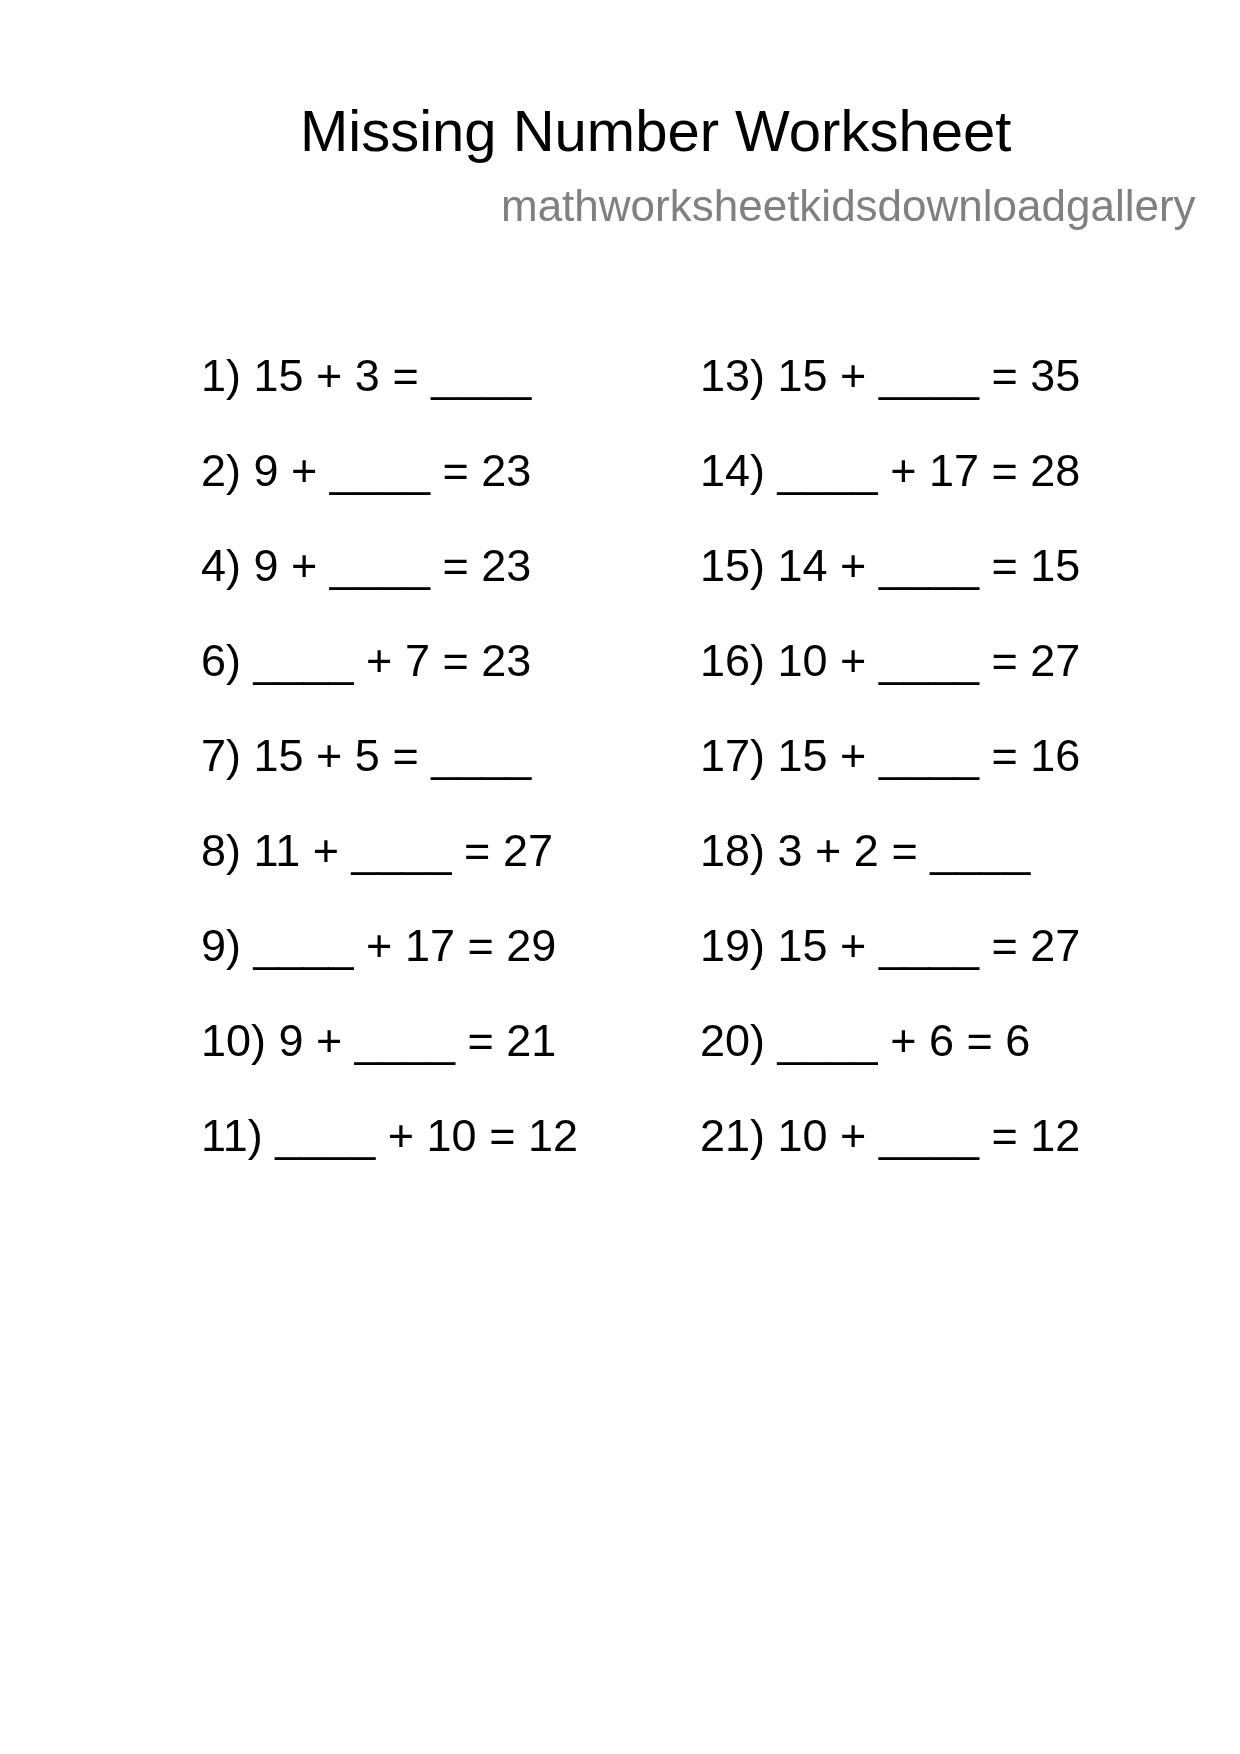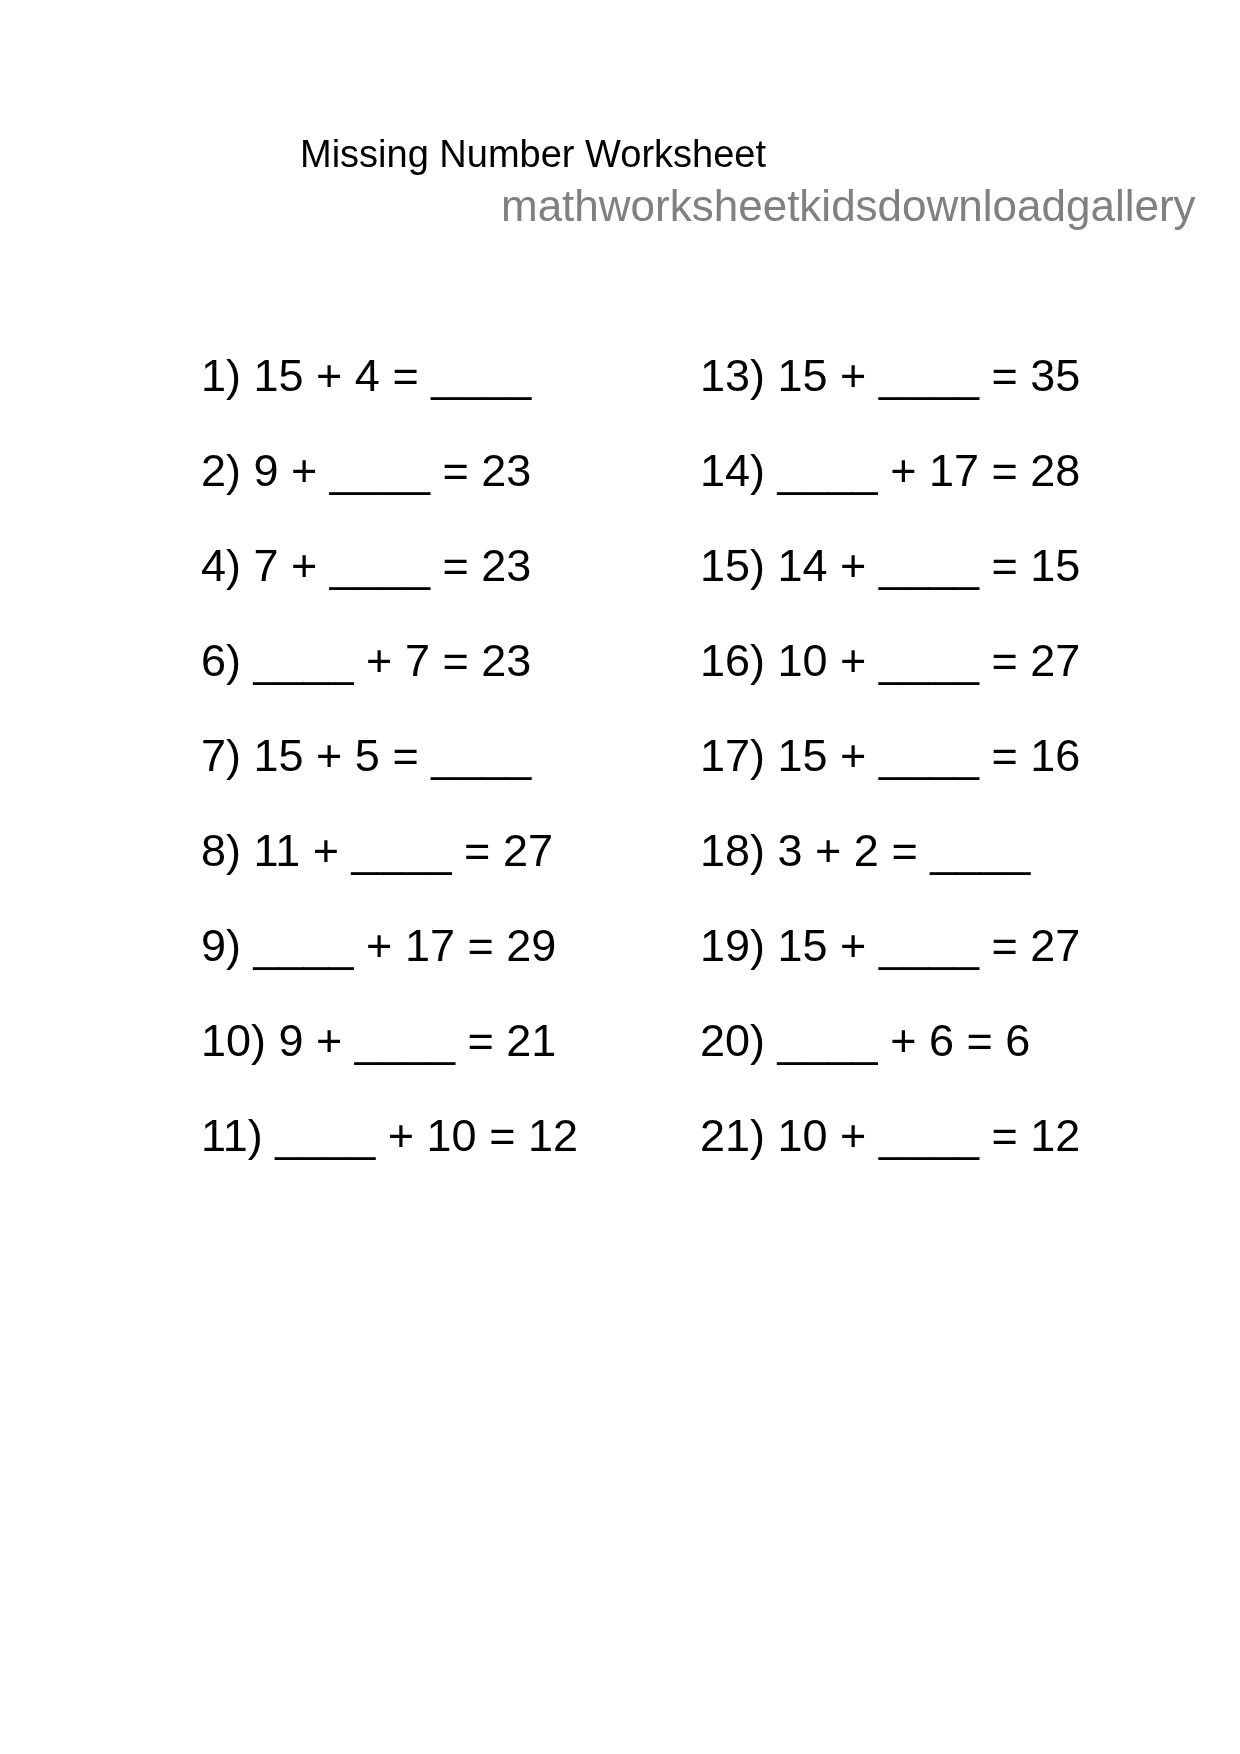--- a/index.html
+++ b/index.html
@@ -12,25 +12,24 @@
       height: 1754px;
       position: relative;
       overflow: hidden;
       font-family: "Liberation Sans", sans-serif;
       color: #000000;
     }
     .title {
       position: absolute;
       left: 300px;
       top: 96px;
-      font-size: 38px;
+      font-size: 58px;
       line-height: 70px;
       white-space: nowrap;
       letter-spacing: 0px;
-      margin-top: 23px;
     }
     .watermark {
       position: absolute;
       left: 501px;
       top: 182px;
       font-size: 44px;
       line-height: 48px;
       color: #808080;
       white-space: nowrap;
     }
@@ -47,23 +46,23 @@
       white-space: nowrap;
     }
   </style>
 </head>
 <body>
 
 <div class="title">Missing Number Worksheet</div>
 <div class="watermark">mathworksheetkidsdownloadgallery</div>
 
 <div class="column col-left">
-  <div class="problem">1) 15 + 4 = ____</div>
+  <div class="problem">1) 15 + 3 = ____</div>
   <div class="problem">2) 9 + ____ = 23</div>
-  <div class="problem">4) 7 + ____ = 23</div>
+  <div class="problem">4) 9 + ____ = 23</div>
   <div class="problem">6) ____ + 7 = 23</div>
   <div class="problem">7) 15 + 5 = ____</div>
   <div class="problem">8) 11 + ____ = 27</div>
   <div class="problem">9) ____ + 17 = 29</div>
   <div class="problem">10) 9 + ____ = 21</div>
   <div class="problem">11) ____ + 10 = 12</div>
 </div>
 
 <div class="column col-right">
   <div class="problem">13) 15 + ____ = 35</div>

